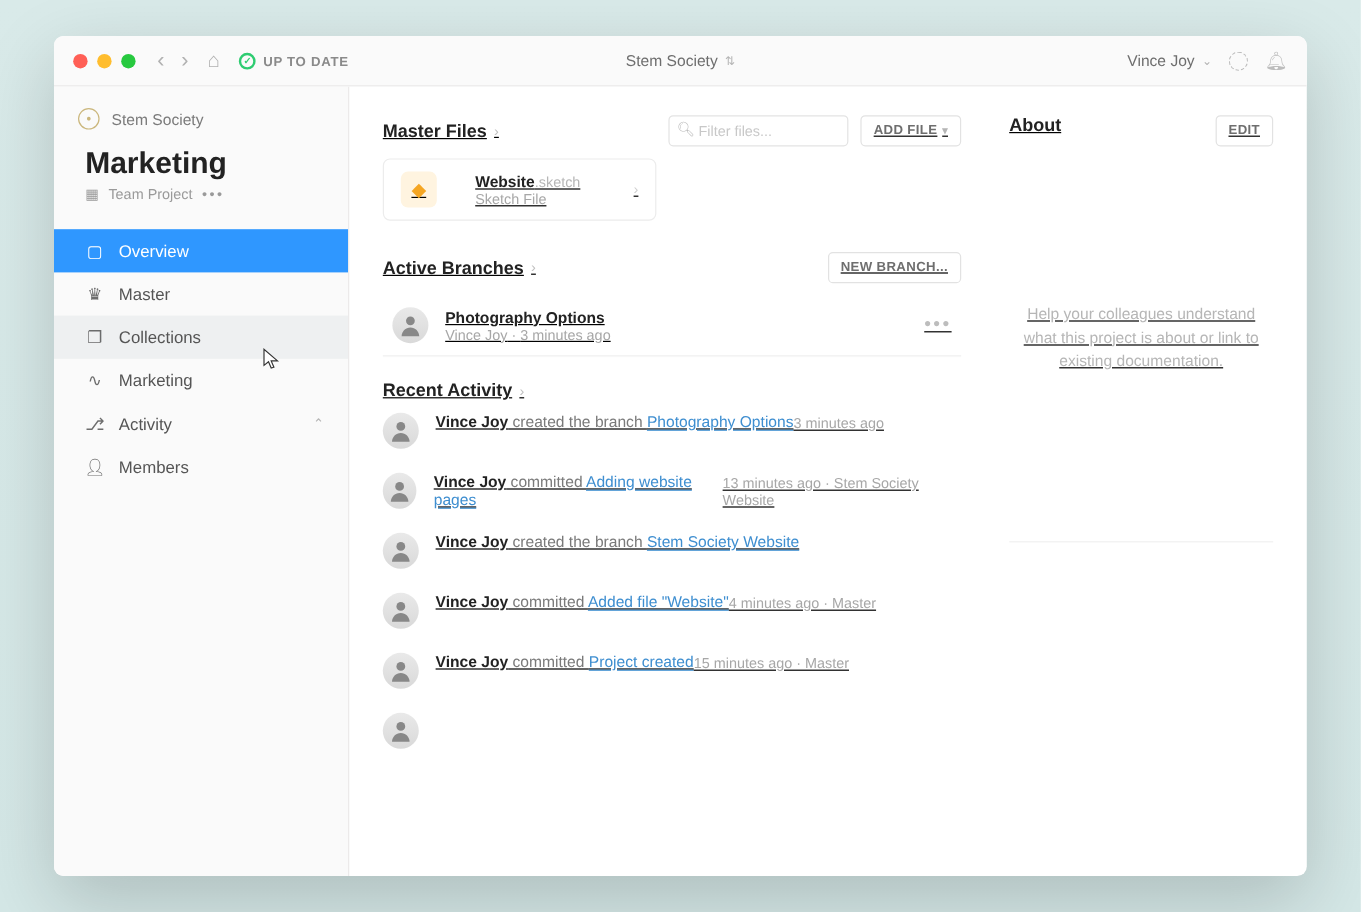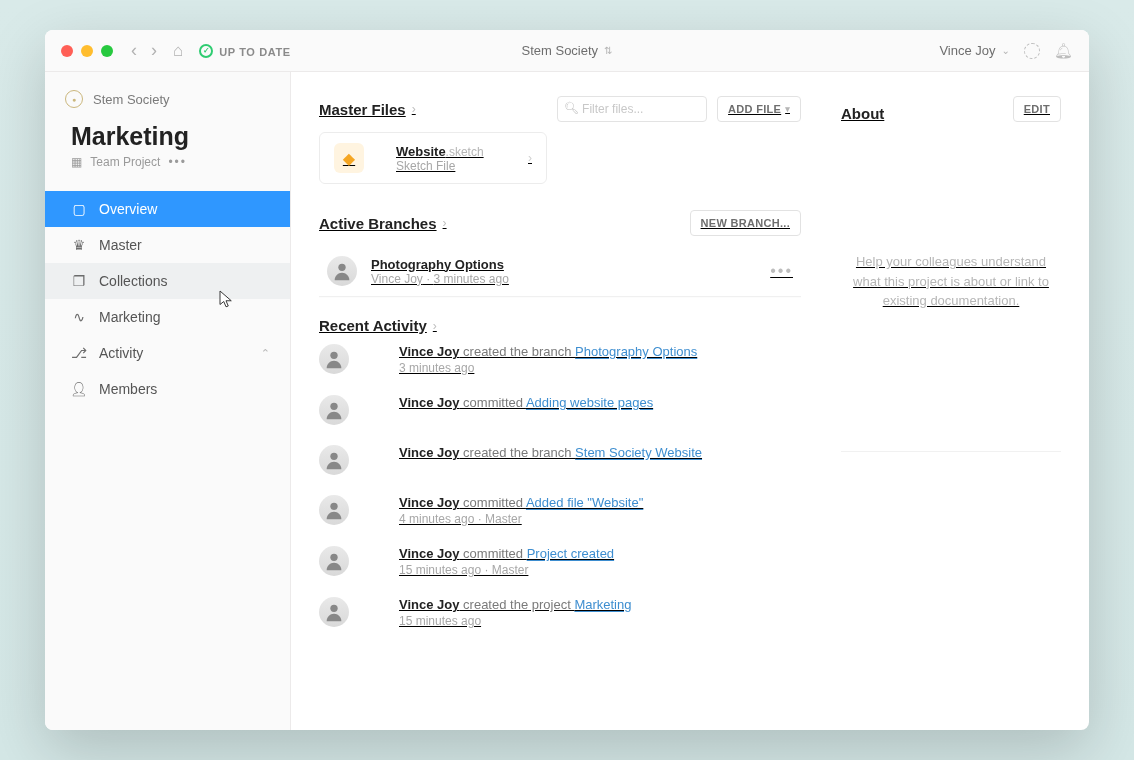--- a/index.html
+++ b/index.html
@@ -112,28 +112,28 @@
   }
   .avatar{ width:30px; height:30px; border-radius:50%; background:linear-gradient(#e9e9e9,#d9d9d9); display:flex; align-items:center; justify-content:center; overflow:hidden;}
   .avatar svg{width:22px;height:22px;}
   .branch-meta{display:flex; flex-direction:column;}
   .branch-name{font-size:13px; font-weight:600; color:#222;}
   .branch-sub{font-size:12px; color:#a7a7a7;}
   .branch-row .more{margin-left:auto; color:#bdbdbd; letter-spacing:2px; cursor:pointer;}
 
   .activity-list{display:flex; flex-direction:column; gap:20px; margin-top:10px;}
   .act-row{display:flex; gap:14px;}
-  .act-text{display:flex; flex-direction:column;margin-left:36px;}
+  .act-text{display:flex; flex-direction:row;}
   .act-line{font-size:13px; color:#7a7a7a;}
   .act-line .who{font-weight:700; color:#222;}
   .act-line a{color:#3e8ed0; text-decoration:underline; text-underline-offset:2px;}
   .act-sub{font-size:12px; color:#a7a7a7; margin-top:2px;}
 
   
-  .about-head{display:flex; align-items:flex-end; }
+  .about-head{display:flex; align-items:flex-start; }
   .about-head h3{font-size:15px; font-weight:700; color:#222;}
   .about-head .spacer{flex:1;}
   .about-placeholder{
     margin-top:130px;
     color:#b6b6b6; font-size:13px; text-align:center; line-height:1.5;
   }
   .about-box-line{border-bottom:1px solid #f1f1f1; margin-top:140px;}
 
 </style>
 </head>
@@ -295,20 +295,21 @@
     <div class="avatar">
       <svg viewBox="0 0 24 24">
                   <circle cx="12" cy="8" r="4" fill="#888"></circle>
                   <path d="M4 22c0-4.4 3.6-8 8-8s8 3.6 8 8" fill="#888"></path>
                 </svg>
     </div>
     <div class="act-text">
       <div class="act-line">
         <span class="who">Vince Joy</span><span> committed </span><a href="#">Adding website pages</a>
       </div>
+      <div class="act-sub">13 minutes ago · Stem Society Website</div>
     </div>
             </div>
             <div class="act-row">
     <div class="avatar">
       <svg viewBox="0 0 24 24">
                   <circle cx="12" cy="8" r="4" fill="#888"></circle>
                   <path d="M4 22c0-4.4 3.6-8 8-8s8 3.6 8 8" fill="#888"></path>
                 </svg>
     </div>
     <div class="act-text">
@@ -344,26 +345,20 @@
       </div>
       <div class="act-sub">15 minutes ago · Master</div>
     </div>
             </div>
             <div class="act-row">
     <div class="avatar">
       <svg viewBox="0 0 24 24">
                   <circle cx="12" cy="8" r="4" fill="#888"></circle>
                   <path d="M4 22c0-4.4 3.6-8 8-8s8 3.6 8 8" fill="#888"></path>
                 </svg>
-    </div>
-    <div class="act-text">
-      <div class="act-line">
-        <span class="who">Vince Joy</span><span> created the project </span><a href="#">Marketing</a>
-      </div>
-      <div class="act-sub">15 minutes ago</div>
     </div>
             </div>
           </div>
 
       </div>
 
       <div class="right-col">
         <div class="about-head">
           <h3>About</h3>
           <div class="spacer"></div>

